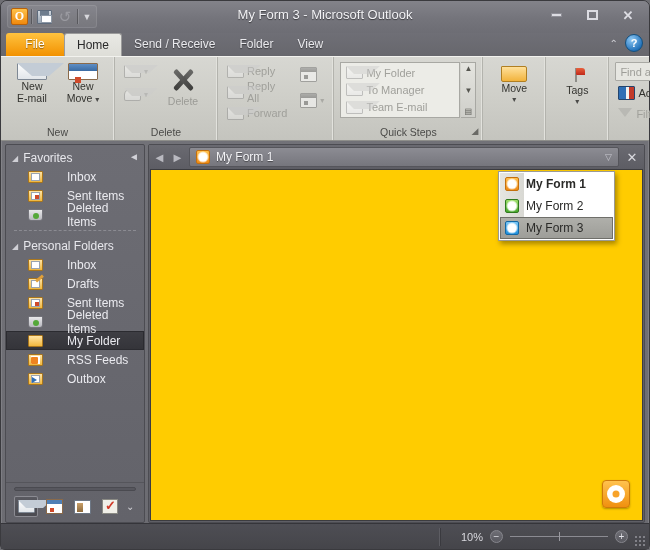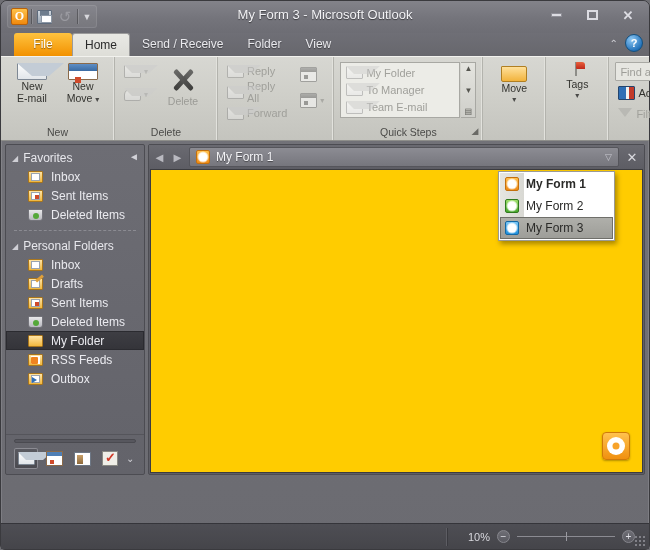--- a/index.html
+++ b/index.html
@@ -50,21 +50,21 @@
   .glyph-min { width:11px; height:4px; background:#dcdce2; border:1px solid #8e8e96; }
   .glyph-max { width:11px; height:10px; border:2px solid #dcdce2; }
   .glyph-x { font-weight:bold; font-size:13px; color:#dcdce2; }
 
   
   .tabstrip { height:23px; flex:0 0 23px; position:relative;
               background:linear-gradient(180deg,#6f6f76,#67676d); display:flex; align-items:flex-end; }
   .tab { height:23px; padding:0 12px; font-size:12px; color:#eaeaee; line-height:23px;
          text-shadow:0 1px 1px rgba(0,0,0,.45); }
   .tab-file { background:linear-gradient(180deg,#ffc33f,#f29100); color:#fff; font-weight:normal;
-              margin-left:13px; border-radius:3px 3px 0 0; width:58px; text-align:center; padding:0; }
+              margin-left:5px; border-radius:3px 3px 0 0; width:58px; text-align:center; padding:0; }
   .tab-active { background:linear-gradient(180deg,#e9e9e4,#dedeD8); color:#2a2a2a; text-shadow:none;
                 border-radius:3px 3px 0 0; border:1px solid #9b9b9b; border-bottom:none; }
   .tab-right { position:absolute; right:6px; top:1px; display:flex; align-items:center; gap:7px; }
   .chev-up { color:#d3d3d8; font-size:10px; }
   .help-btn { width:18px; height:18px; border-radius:50%;
               background:radial-gradient(circle at 35% 28%,#8fc9f4,#1f6fb8 75%);
               border:1px solid #13507f; color:#fff; font-size:11px; font-weight:bold;
               text-align:center; line-height:17px; }
 
   
@@ -141,21 +141,21 @@
 
   
   .navpane { width:140px; display:flex; flex-direction:column;
              background:linear-gradient(180deg,#6d6d74,#63636a);
              border:1px solid #4c4c52; border-radius:2px; }
   .nav-scroll { flex:1; overflow:hidden; padding-top:4px; }
   .nav-head { display:flex; align-items:center; gap:5px; padding:2px 6px; color:#e7e7ec; font-size:12px;
               position:relative; }
   .nav-head .tri { font-size:8px; color:#cfcfd5; }
   .collapse-chev { position:absolute; right:5px; top:2px; color:#d2d2d8; font-size:10px; }
-  .nav-item { display:flex; align-items:center; gap:8px; padding:1px 6px 1px 22px; height:19px;
+  .nav-item { display:flex; align-items:center; gap:24px; padding:1px 6px 1px 22px; height:19px;
               color:#eaeaef; font-size:12px; }
   .nav-item.sel { background:linear-gradient(180deg,#3e3e44,#343439); box-shadow:inset 0 0 0 1px #2b2b30; }
   .nav-div { height:1px; margin:6px 8px; border-top:1px dashed #8b8b92; }
   .ni-ico { width:15px; height:12px; flex:0 0 15px; border-radius:1px; position:relative;
             background:linear-gradient(180deg,#ffe4a4,#f0b73e); border:1px solid #a9761d; }
   .ni-ico .mk { position:absolute; left:2px; top:1px; right:2px; bottom:1px; }
   .ni-inbox .mk { background:#fff; border:1px solid #9aa4b0; }
   .ni-sent .mk { background:#fff; border:1px solid #9aa4b0; }
   .ni-sent .mk:after { content:''; position:absolute; right:0; bottom:0; width:4px; height:4px; background:#d04a2a; }
   .ni-trash { background:linear-gradient(180deg,#e8e8ea,#b9b9bf); border:1px solid #75757c; border-radius:1px 1px 3px 3px; }
@@ -230,22 +230,22 @@
               background:#fff; border:1px solid #9a9a95; box-shadow:2px 3px 5px rgba(0,0,0,.35); padding:1px; }
   .fm-item { display:flex; align-items:center; gap:7px; height:22px; padding:0 5px; font-size:12px; color:#2a2a28; }
   .fm-item.active { font-weight:bold; }
   .fm-item.hover { background:linear-gradient(180deg,#b0b0ab,#9d9d98); box-shadow:inset 0 0 0 1px #6f6f6a; }
   .fm-gutter { position:absolute; left:1px; top:1px; bottom:1px; width:24px;
                background:linear-gradient(90deg,#e6e6e1,#d8d8d3); }
   .fm-items { position:relative; z-index:2; }
 
   
   .statusbar { flex:0 0 26px; display:flex; align-items:center; justify-content:flex-end;
-               padding:0 14px 0 0; position:relative;
-               background:linear-gradient(180deg,#4e4e54,#45454a); border-top:1px solid #35353a;margin-top:48px; }
+               padding:0 21px 0 0; position:relative;
+               background:linear-gradient(180deg,#4e4e54,#45454a); border-top:1px solid #35353a; }
   .zoomwrap { display:flex; align-items:center; gap:7px; padding-left:10px;
               border-left:1px solid #3a3a3f; box-shadow:-1px 0 0 #5d5d63; height:18px; }
   .zoomval { color:#d8d8de; font-size:11px; width:32px; text-align:right; }
   .zbtn { width:13px; height:13px; border-radius:50%; border:1px solid #86868d;
           background:linear-gradient(180deg,#6e6e75,#5a5a61); color:#e2e2e8; font-size:10px;
           line-height:11px; text-align:center; }
   .ztrack { width:98px; height:1px; background:#8b8b92; position:relative; }
   .ztrack:after { content:''; position:absolute; left:49px; top:-4px; width:1px; height:9px; background:#9a9aa1; }
   .grip { position:absolute; right:3px; bottom:2px; width:12px; height:12px;
           background-image:radial-gradient(#8b8b92 40%, transparent 41%);
@@ -392,21 +392,21 @@
         <div class="bigbtn">
           <span class="foldico big"></span>
           <span class="cap">Move</span>
           <span class="caret">▾</span>
         </div>
       </div>
       <div class="rglabel"></div>
     </div>
 
     <div class="rgroup">
-      <div class="rgbody" style="justify-content:center;padding-top:0;">
+      <div class="rgbody" style="justify-content:center;padding-top:6px;">
         <div class="bigbtn">
           <span class="flagico"></span>
           <span class="cap">Tags</span>
           <span class="caret">▾</span>
         </div>
       </div>
       <div class="rglabel"></div>
     </div>
 
     <div class="rgroup" style="flex:1;">

